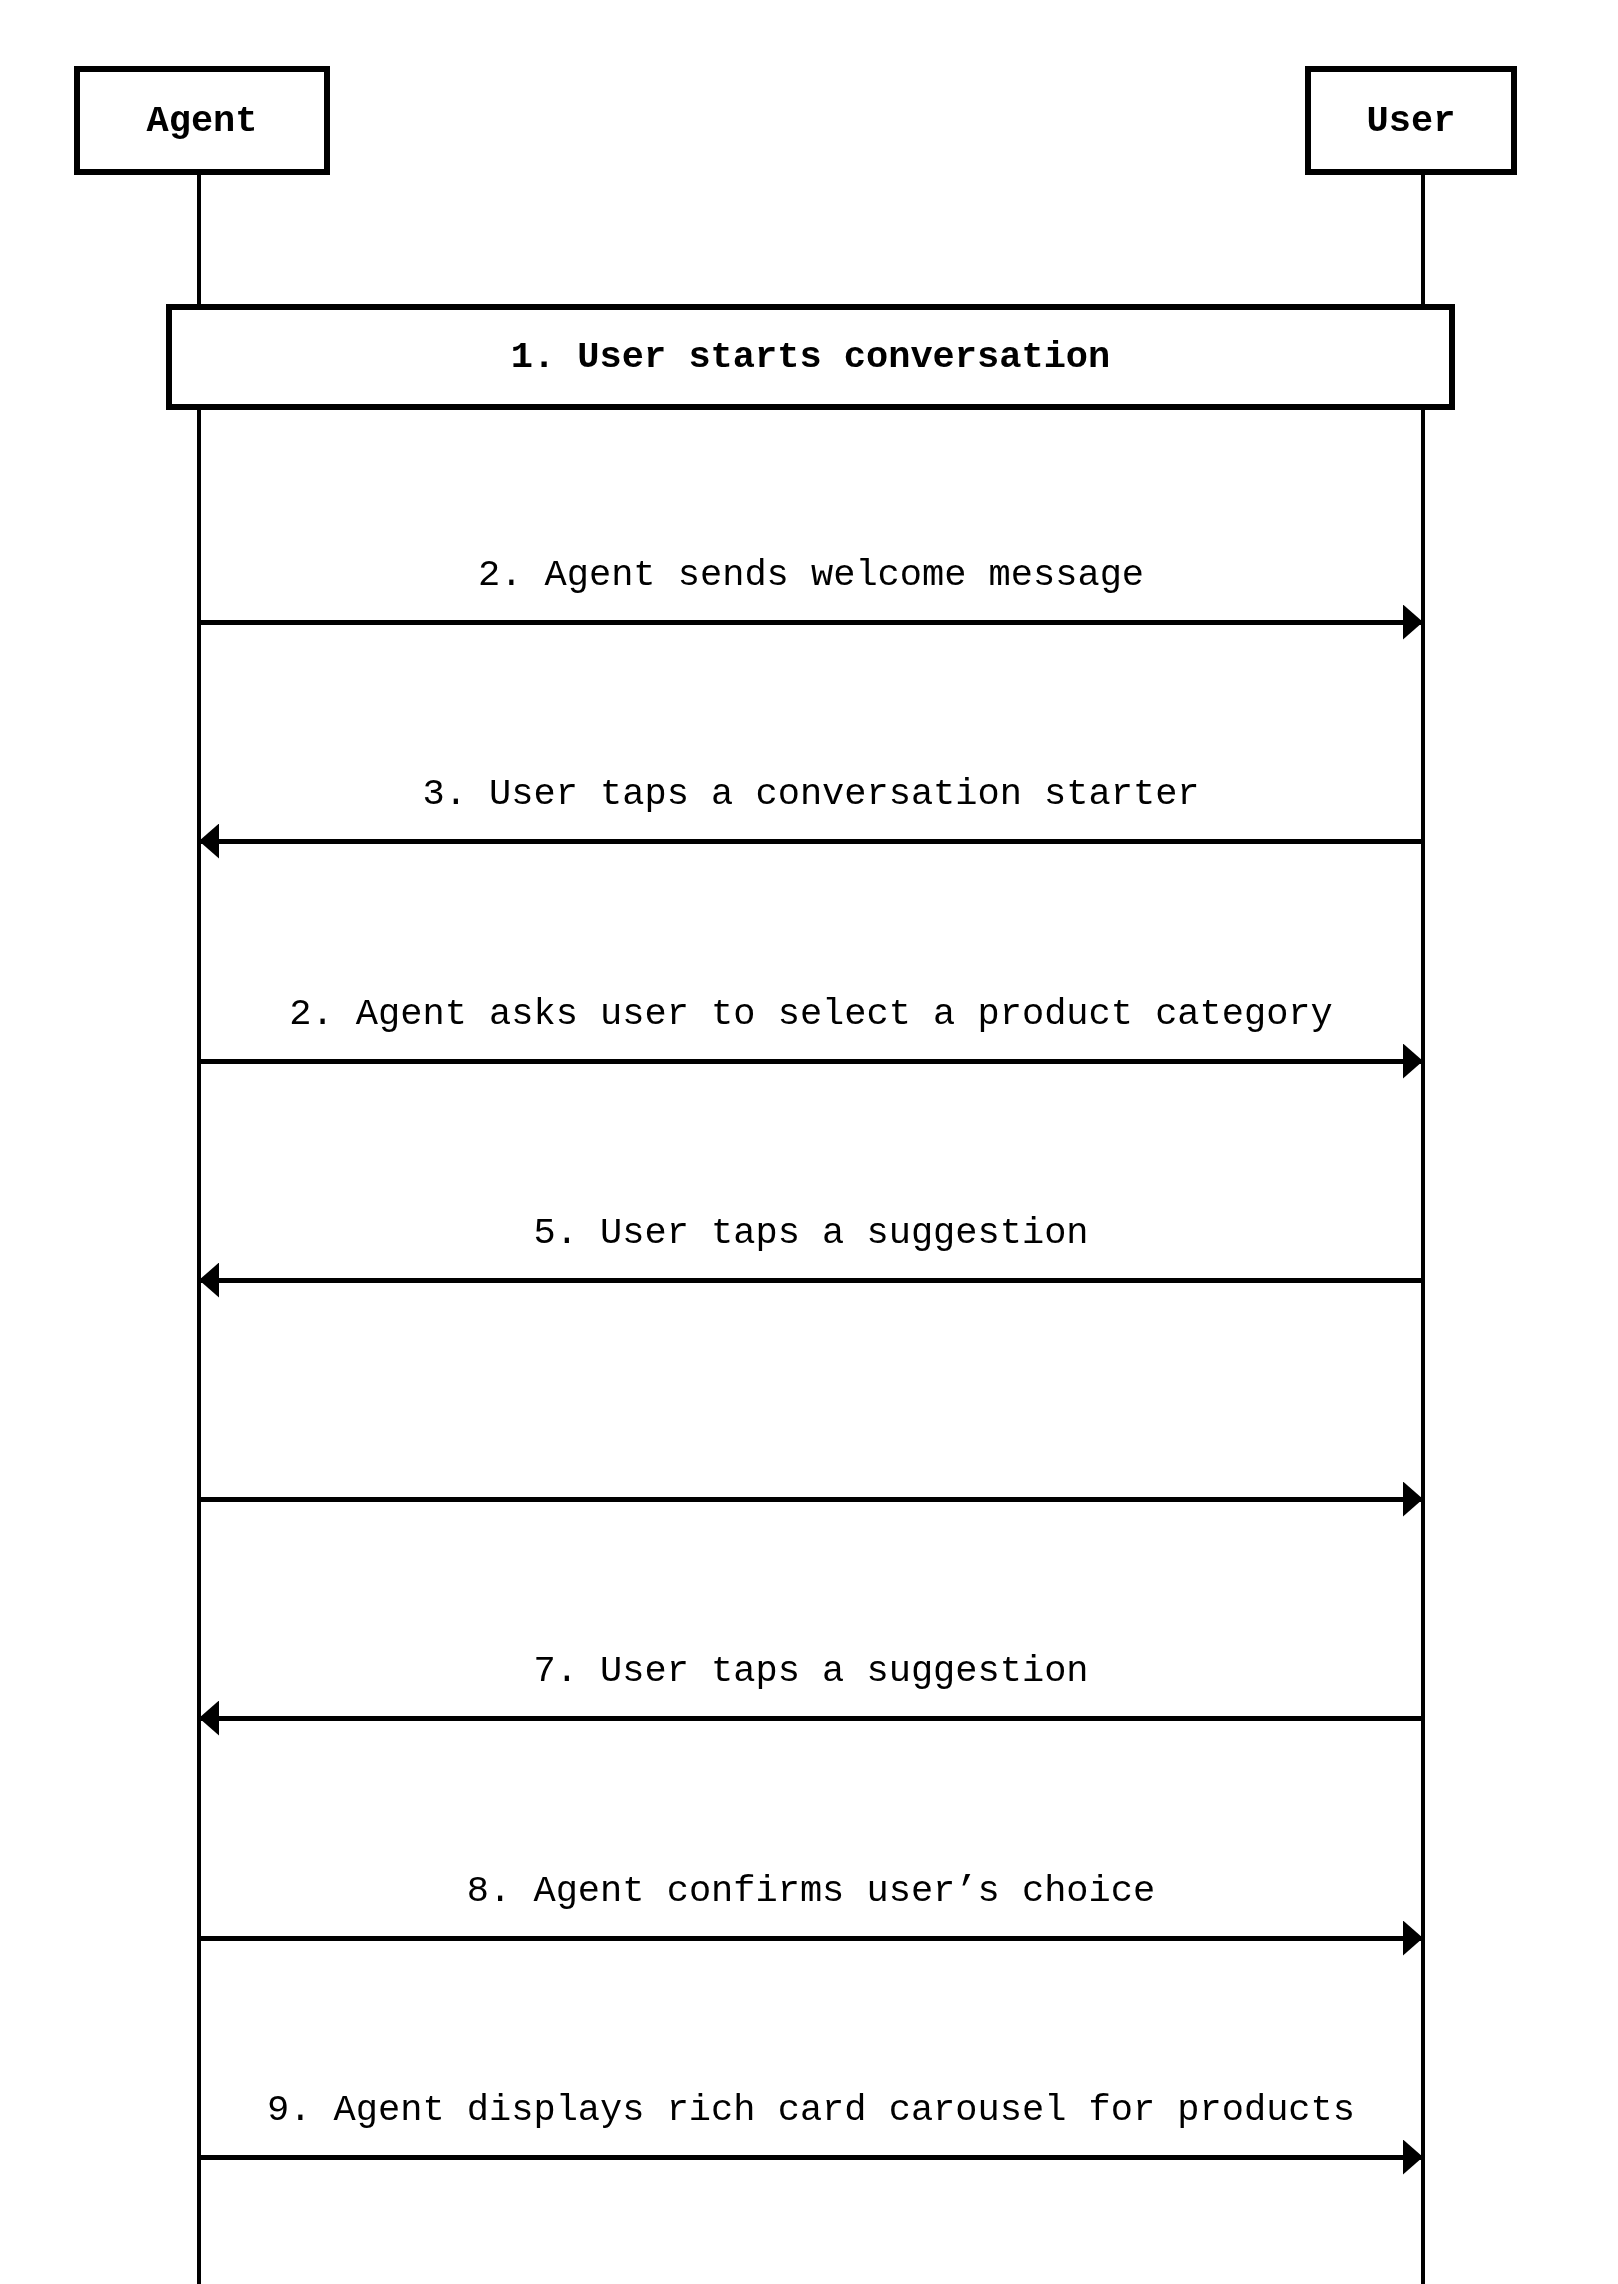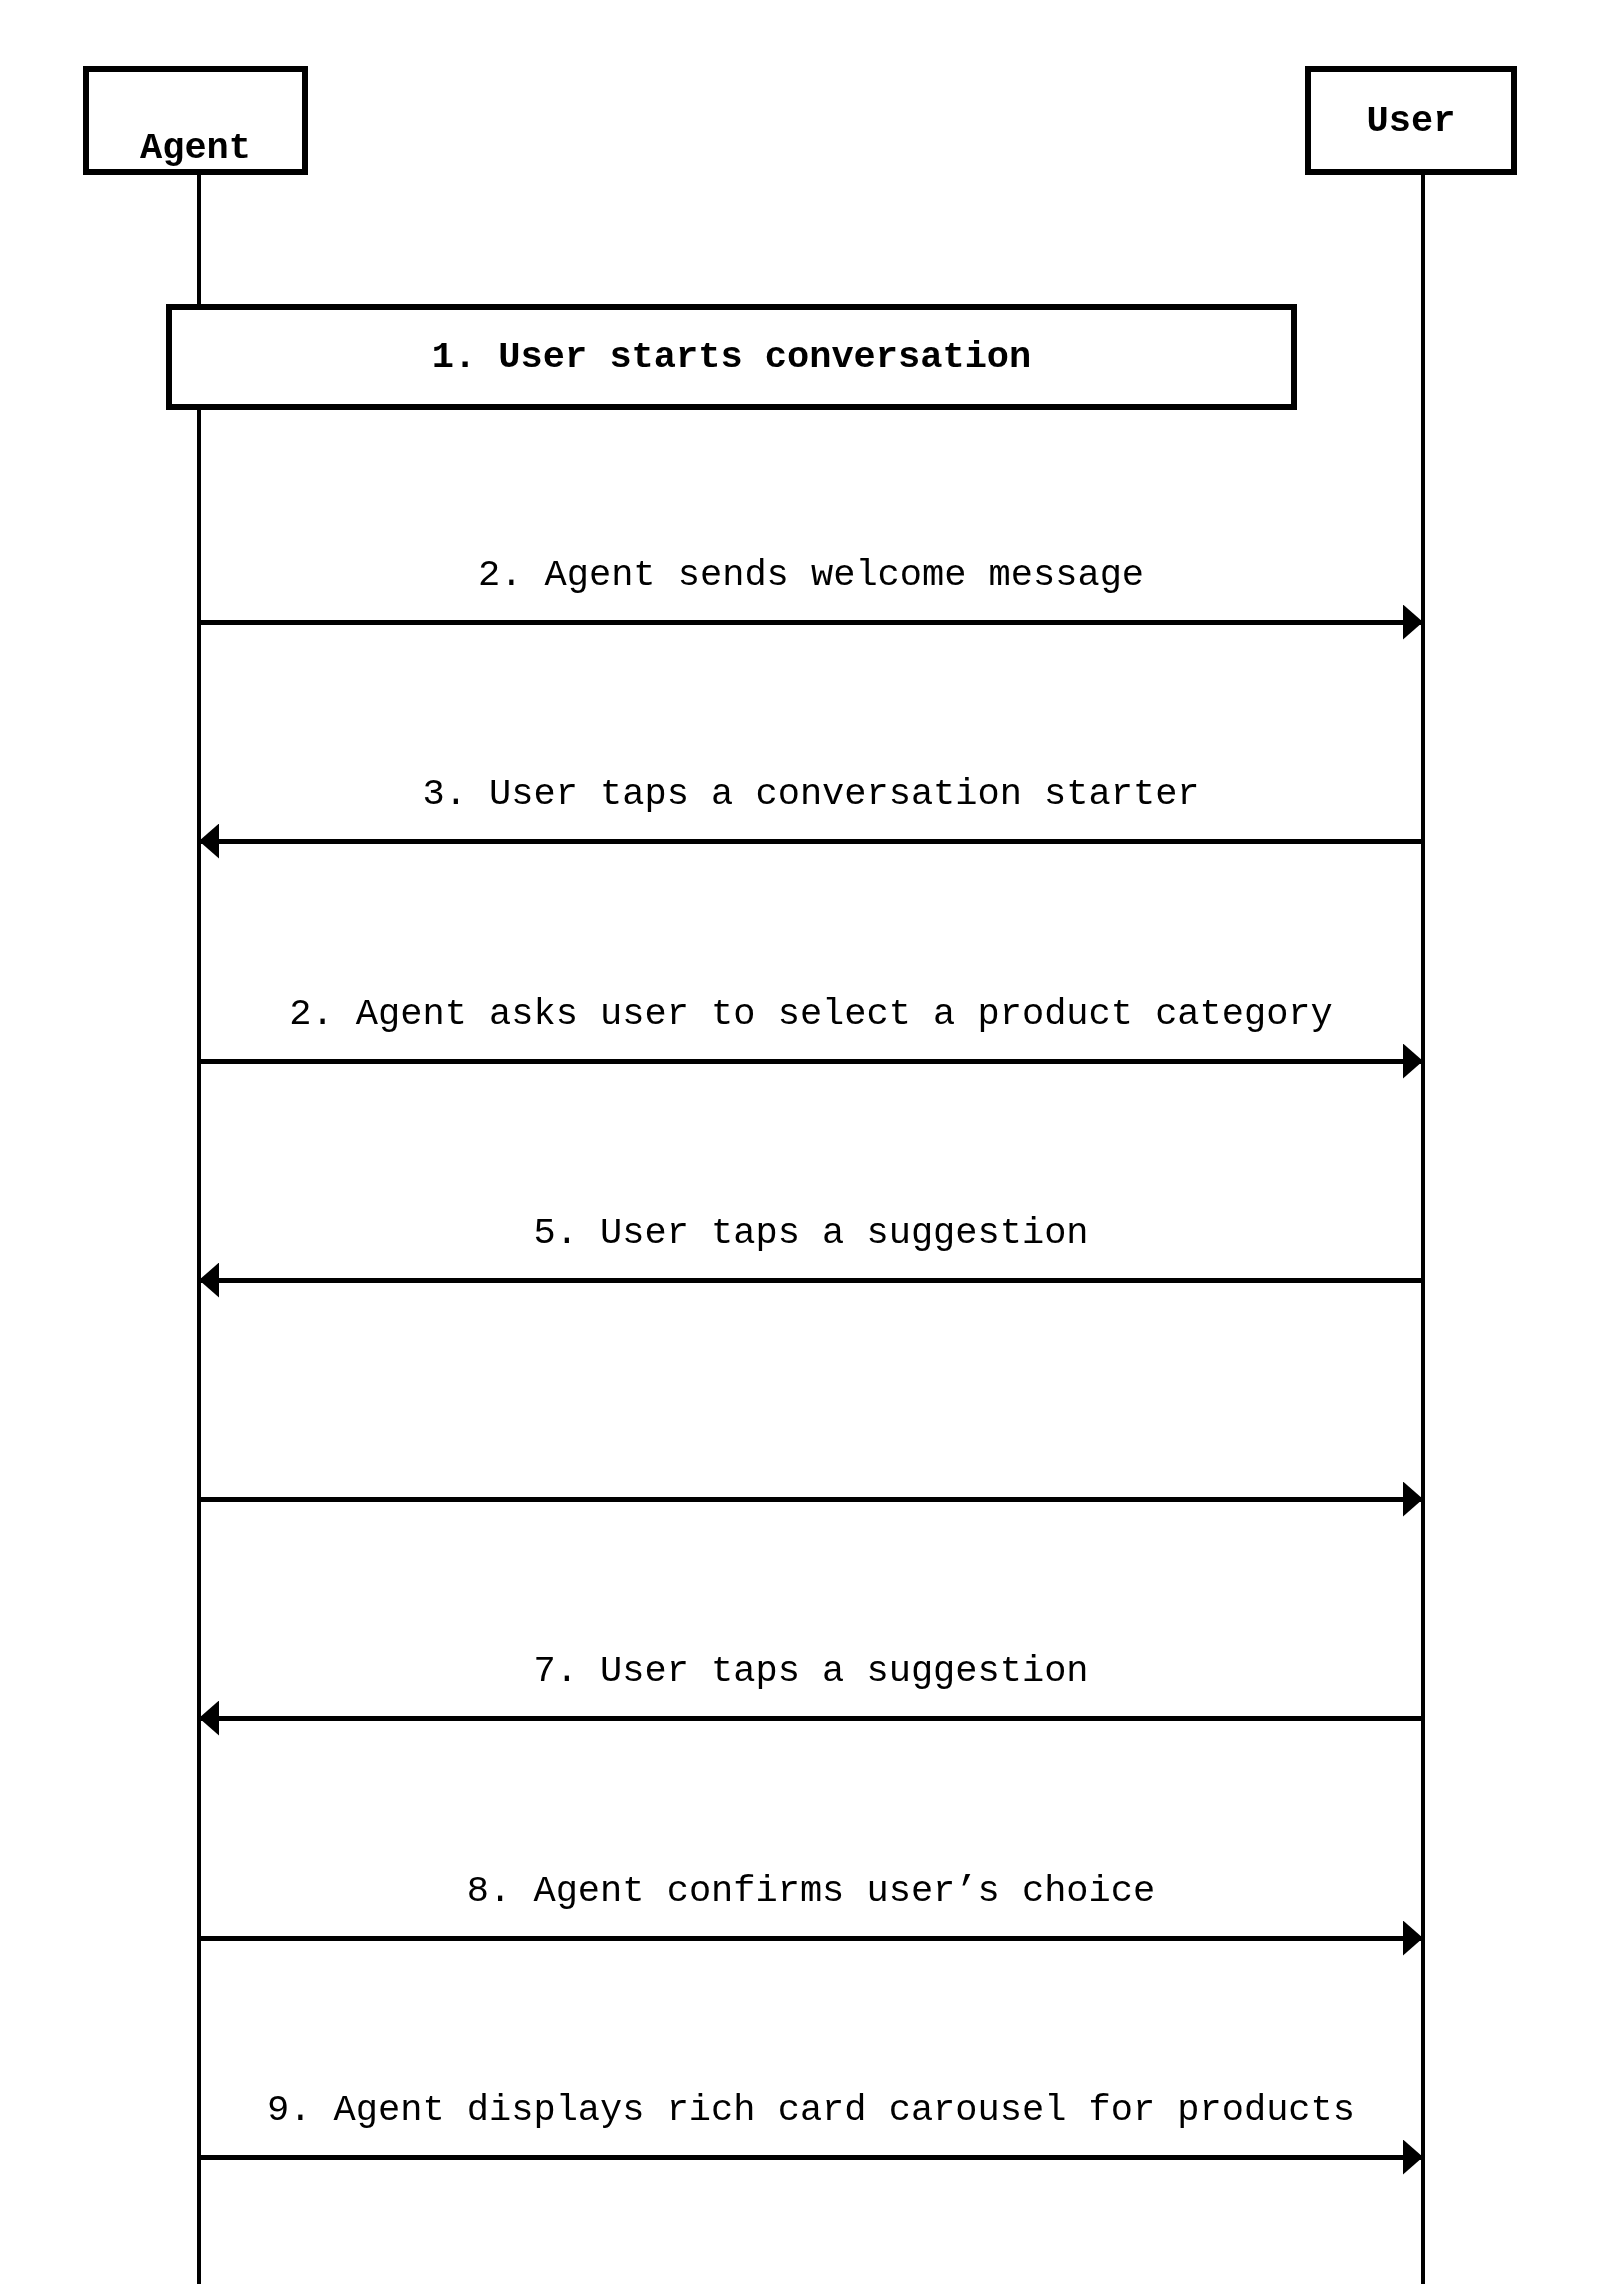--- a/index.html
+++ b/index.html
@@ -18,39 +18,39 @@
     border: 6px solid #000000;
     background: #ffffff;
     height: 109px;
     display: flex;
     align-items: center;
     justify-content: center;
     font-size: 37px;
     font-weight: 700;
     z-index: 3;
   }
-  .actor-agent { left: 83px; width: 225px; align-items: flex-end; }
+  .actor-agent { left: 74px; width: 256px; }
   .actor-user  { left: 1305px; width: 212px; }
   .actor-top    { top: 66px; }
   .lifeline {
     position: absolute;
     top: 175px;
     width: 4.1px;
     height: 2984px;
     background: #000000;
     z-index: 0;
   }
   .lifeline-agent { left: 197px; }
   .lifeline-user  { left: 1421px; }
   .note-box {
     position: absolute;
     box-sizing: border-box;
     left: 166px;
     top: 304px;
-    width: 1131px;
+    width: 1289px;
     height: 106px;
     border: 6px solid #000000;
     background: #ffffff;
     display: flex;
     align-items: center;
     justify-content: center;
     font-size: 37px;
     font-weight: 700;
     z-index: 2;
   }

